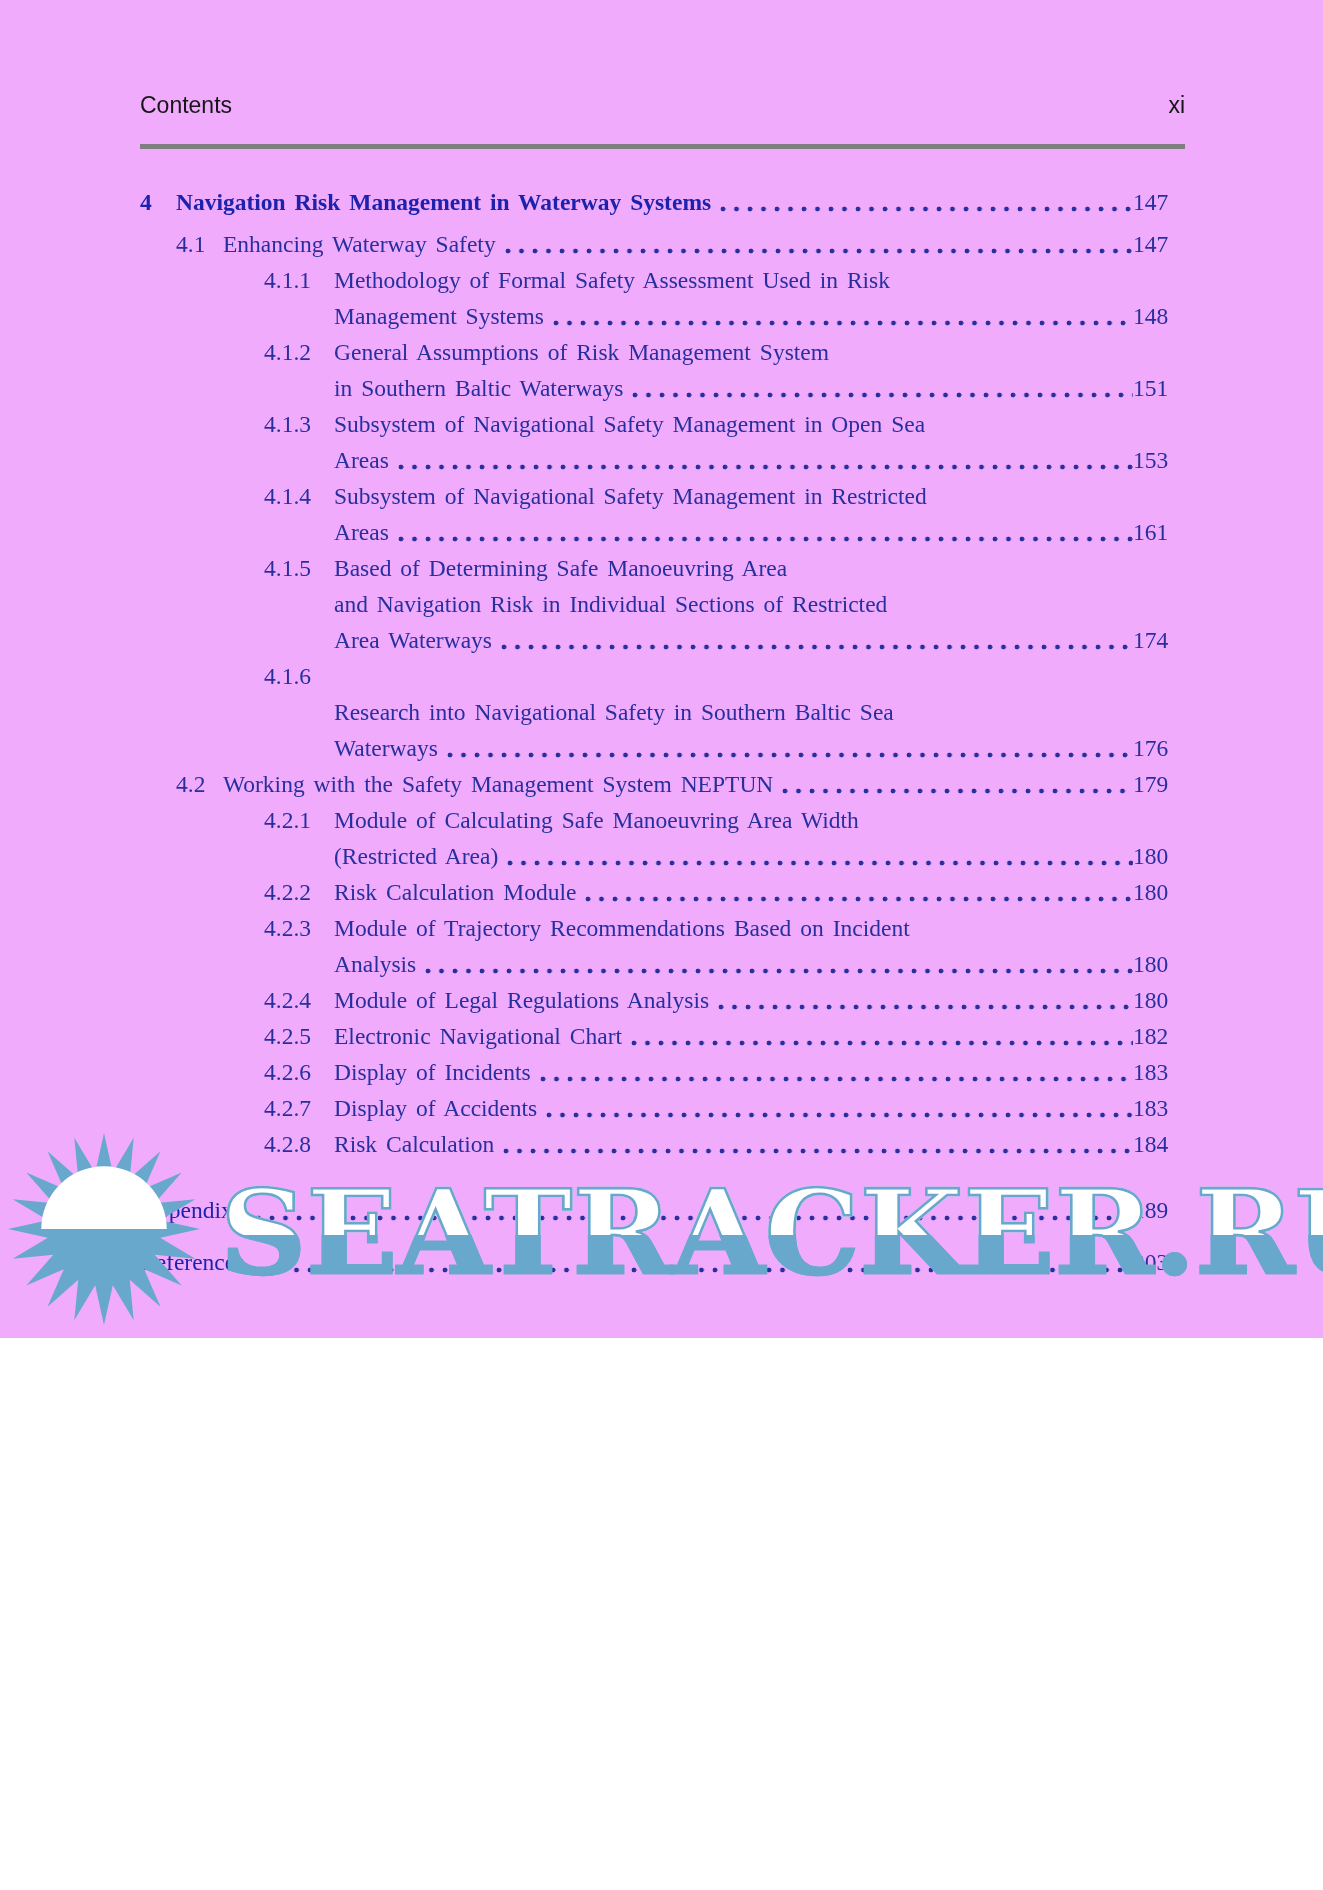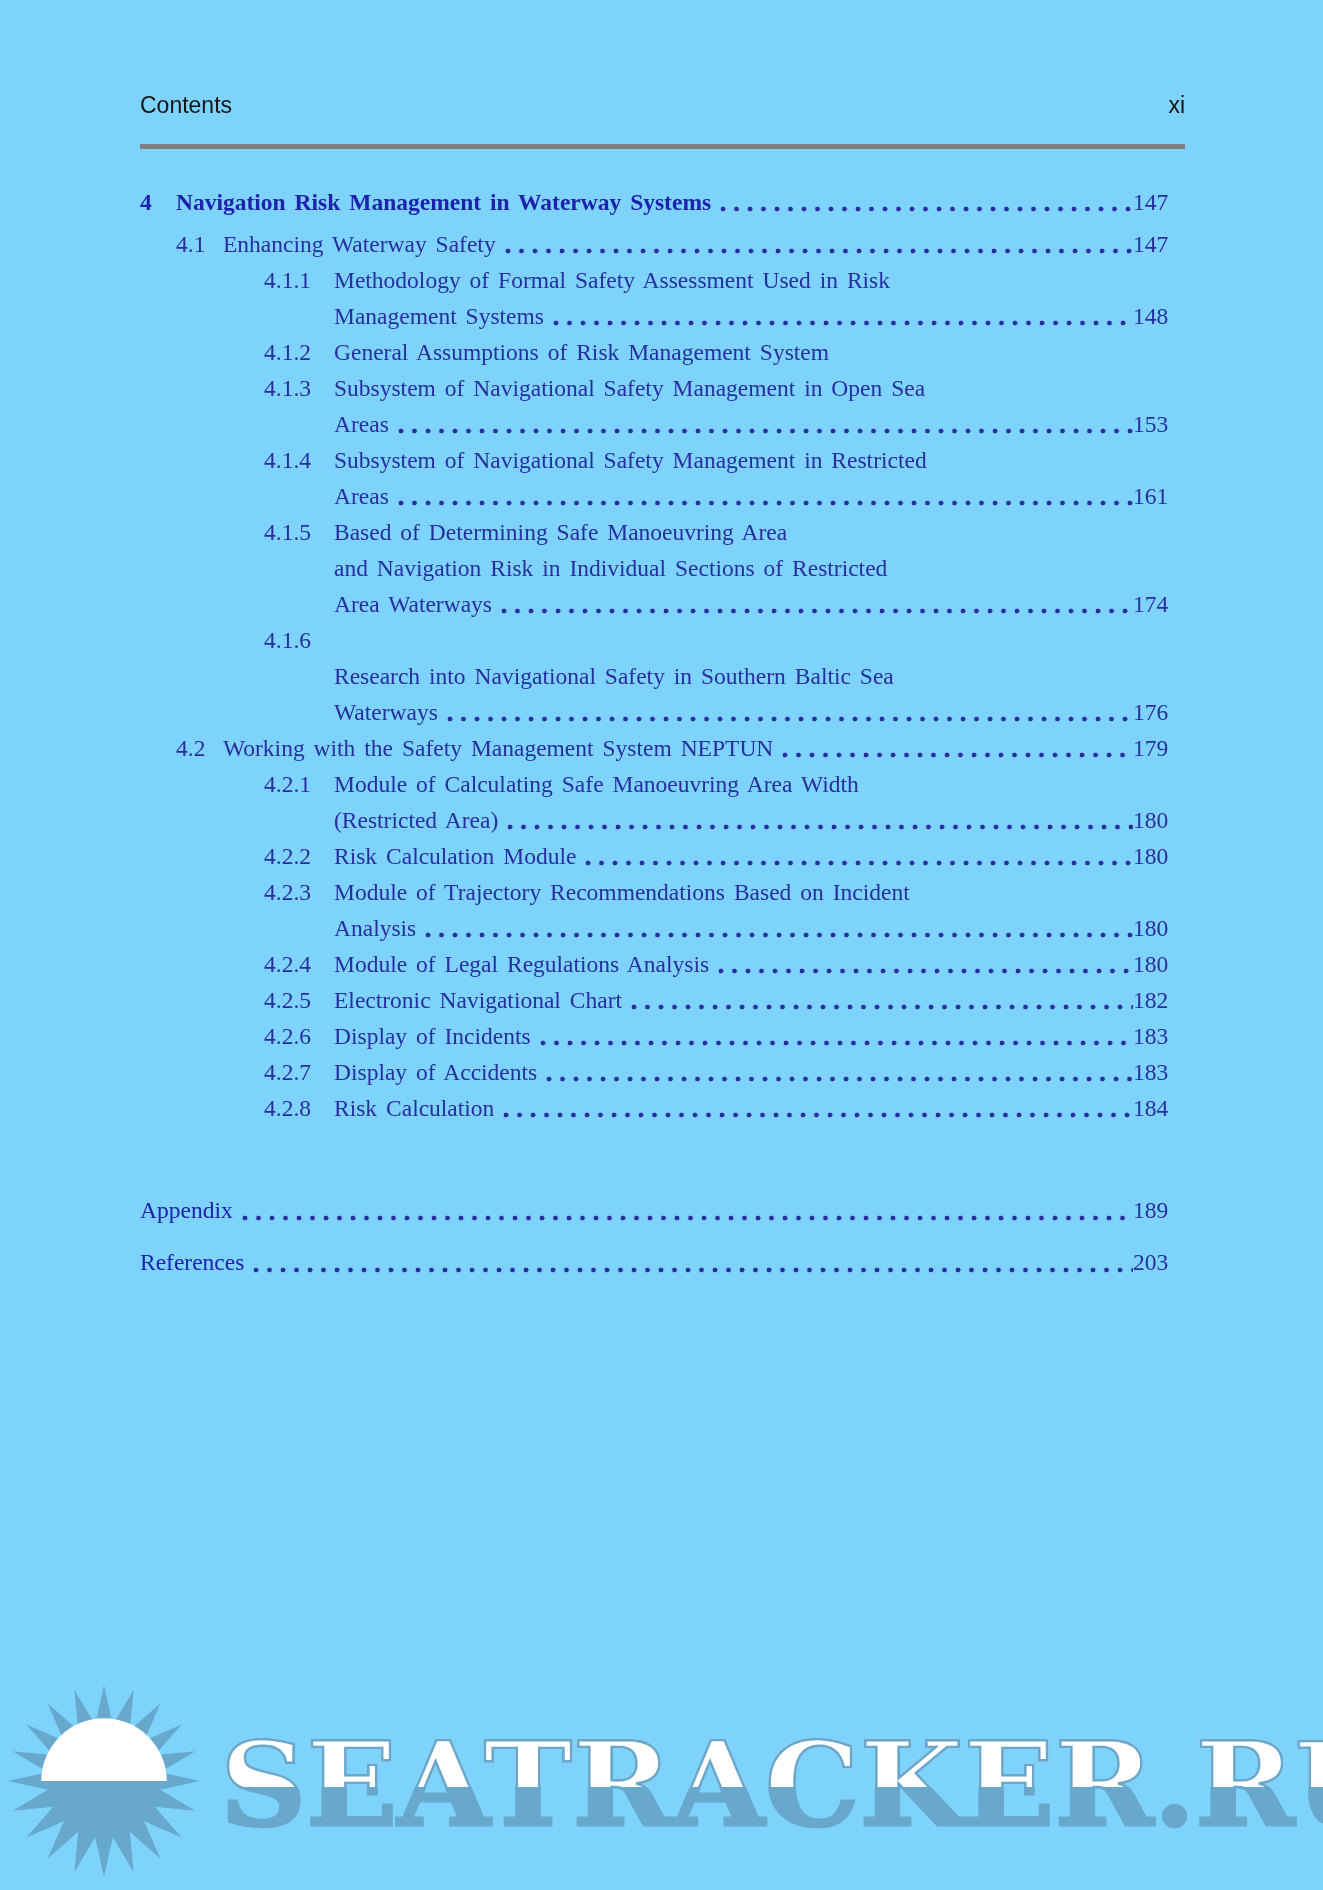--- a/index.html
+++ b/index.html
@@ -6,22 +6,22 @@
     --toc-blue:#272f9e;
     --chapter-blue:#1d22ad;
     --rule-gray:#7e7e7e;
     --text-dark:#161616;
     --wm-blue:#69a8cd;
   }
   *{margin:0;padding:0;box-sizing:border-box;}
   html,body{background:#ffffff;}
   .page{
     position:relative;
-    width:1323px;height:1890px;
-    background:#7dd3fc;
+    width:1323px;height:1338px;
+    background:#f0abfc;
     overflow:hidden;
     font-family:"Liberation Serif", serif;
   }
   
   .header{
     position:absolute;left:140px;right:138px;top:92px;
     display:flex;justify-content:space-between;align-items:baseline;
     font-family:"Liberation Sans", sans-serif;
     font-size:23px;color:var(--text-dark);
   }
@@ -123,20 +123,26 @@
           <span class="t">Management Systems</span>
           <span class="dots"></span>
           <span class="pg">148</span>
         </div>
       </div>
       <div class="entry lvl2">
         <div class="line">
           <span class="num">4.1.2</span>
           <span class="t">General Assumptions of Risk Management System</span>
         </div>
+        <div class="line">
+          <span class="num"></span>
+          <span class="t">in Southern Baltic Waterways</span>
+          <span class="dots"></span>
+          <span class="pg">151</span>
+        </div>
       </div>
       <div class="entry lvl2">
         <div class="line">
           <span class="num">4.1.3</span>
           <span class="t">Subsystem of Navigational Safety Management in Open Sea</span>
         </div>
         <div class="line">
           <span class="num"></span>
           <span class="t">Areas</span>
           <span class="dots"></span>

